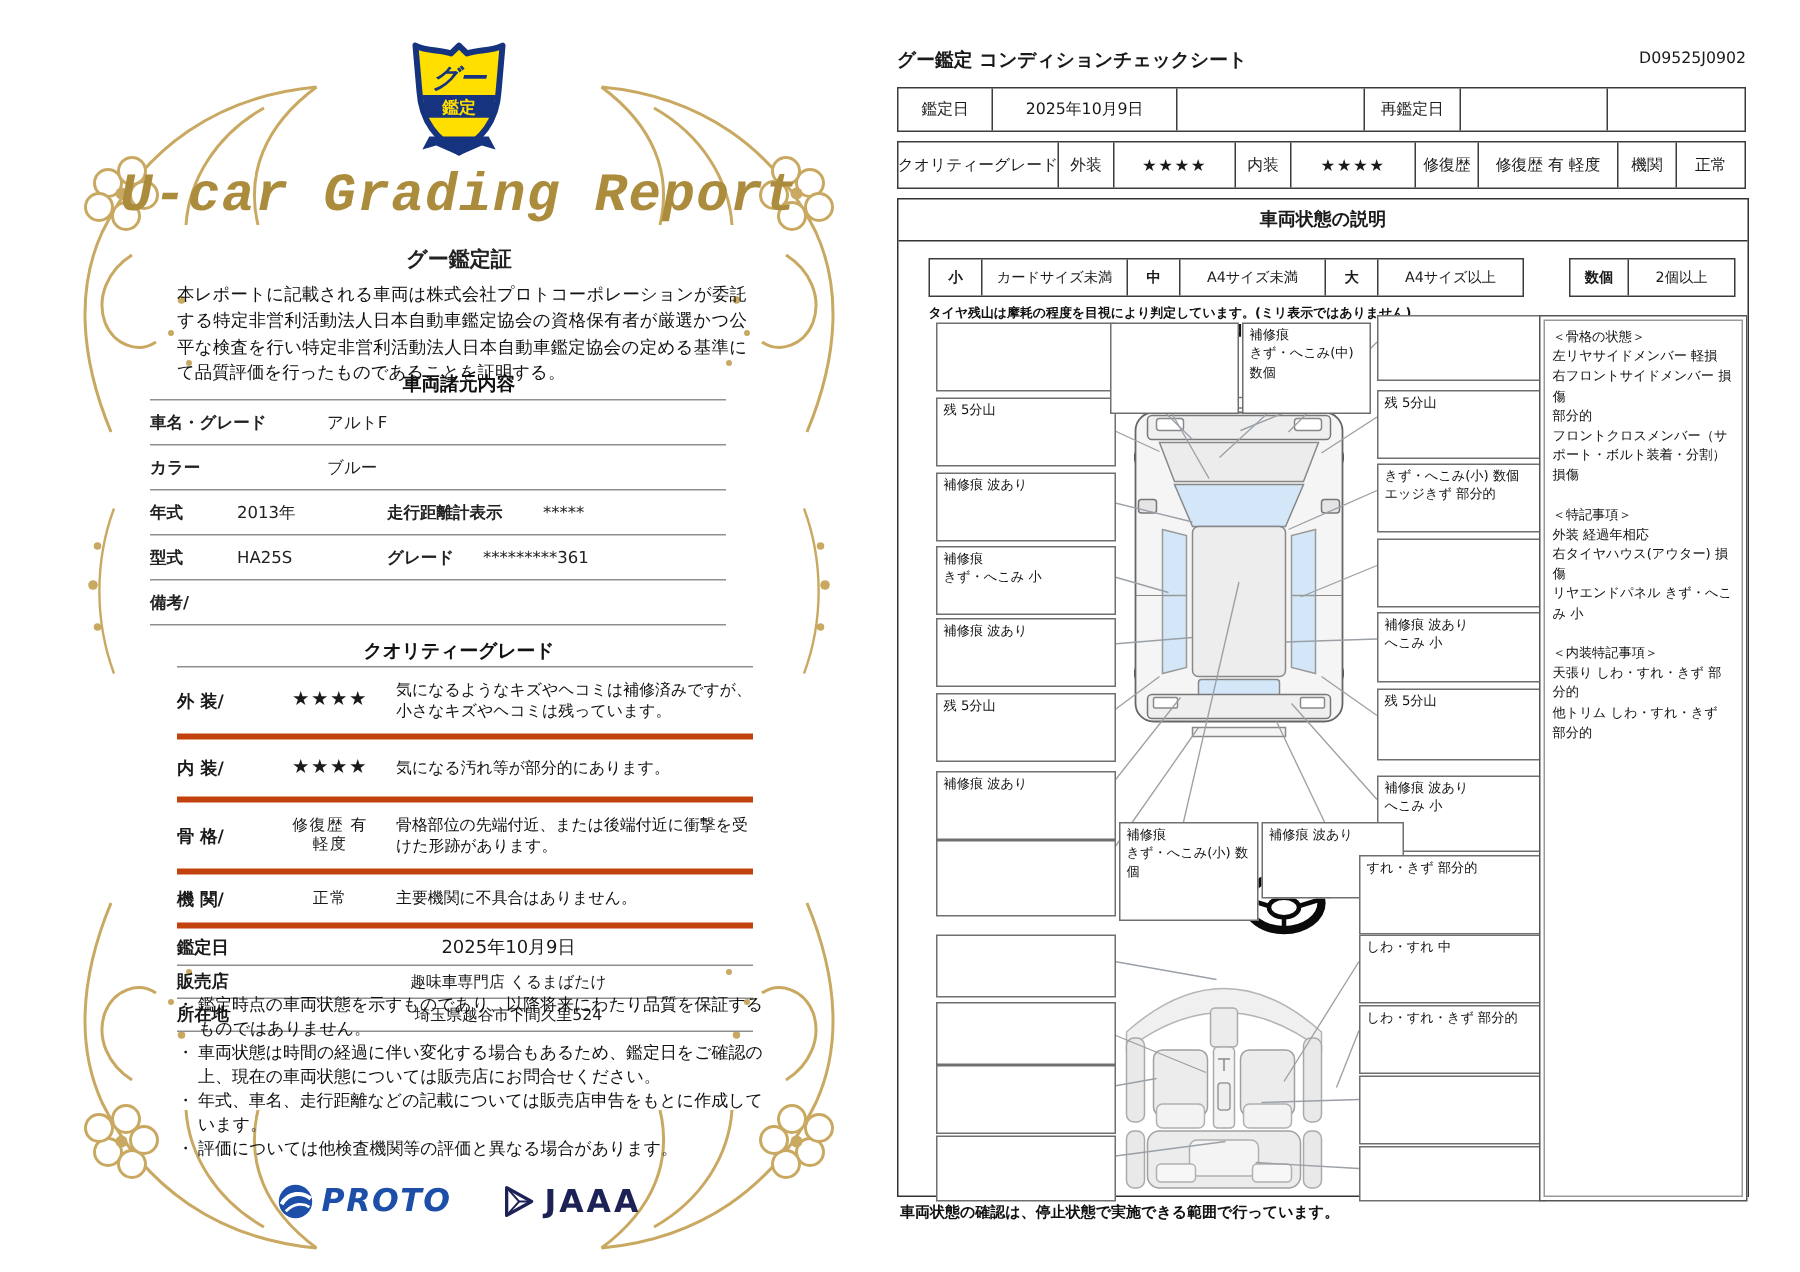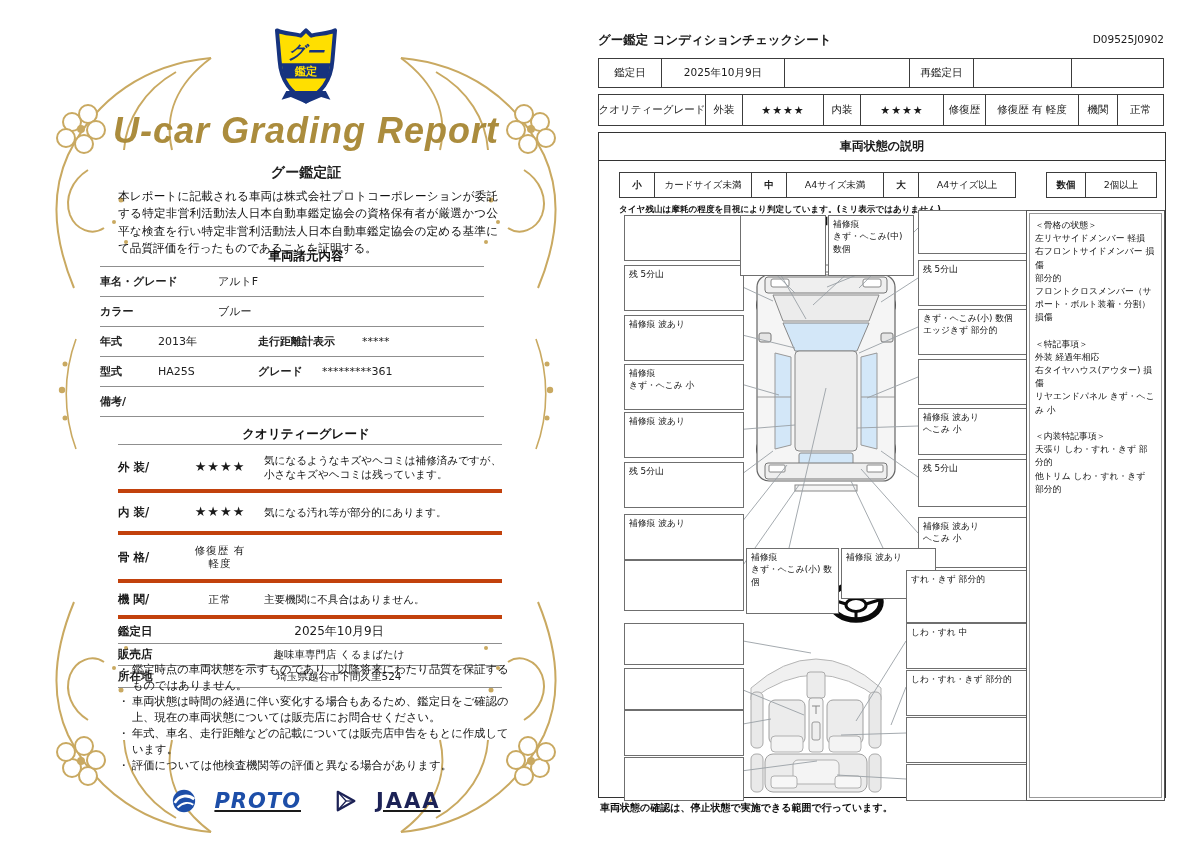--- a/index.html
+++ b/index.html
@@ -9,21 +9,21 @@
     overflow:hidden;
   }
   .page{position:absolute;}
   
   #left-page{left:30px;top:16px;width:552px;height:816px;}
   .orn{position:absolute;z-index:0;pointer-events:none;}
   .lp-content{position:relative;z-index:1;width:100%;height:100%;}
   .badge-wrap{position:absolute;left:0;right:0;top:10px;display:flex;justify-content:center;}
   .script-title{
     position:absolute;left:0;right:0;top:94px;text-align:center;
-    font-family:Liberation Sans, sans-serif;font-style:italic;font-weight:bold;
+    font-family:Liberation Mono, monospace;font-style:italic;font-weight:bold;
     font-size:36px;color:#ab8c3d;letter-spacing:1px;
   }
   .lp-subtitle{position:absolute;left:0;right:0;top:148px;text-align:center;font-weight:bold;font-size:14px;color:#222;}
   .lp-intro{position:absolute;left:88px;right:84px;top:172px;font-size:11.6px;line-height:1.5;text-align:justify;color:#111;}
   .sec-title{position:absolute;left:0;right:0;text-align:center;font-weight:bold;font-size:12.5px;color:#111;}
   .spec-table{position:absolute;left:70px;width:384px;top:250px;border-top:1px solid #8f8f8f;}
   .srow{display:flex;align-items:center;height:29px;border-bottom:1px solid #8f8f8f;font-size:11px;}
   .slabel{font-weight:bold;color:#222;}
   .sval{color:#222;}
   .w120{width:118px;} .w56{width:58px;} .w92{width:100px;} .w110{width:104px;} .w64{width:64px;}
@@ -34,21 +34,21 @@
   .gval.small{font-size:10.5px;}
   .gdesc{flex:1;font-size:10.6px;line-height:1.35;color:#111;}
   .irow{display:flex;align-items:center;border-bottom:1px solid #8f8f8f;height:24px;}
   .ilabel{width:58px;font-weight:bold;font-size:11.5px;}
   .ival{flex:1;text-align:center;font-size:11px;}
   .about{position:absolute;left:88px;right:70px;top:646px;}
   .about-title{font-size:12px;font-weight:bold;margin-bottom:3px;}
   .about-item{font-size:11.3px;line-height:1.42;padding-left:14px;position:relative;color:#111;}
   .about-item::before{content:"・";position:absolute;left:0;top:0;}
   .logo-row{position:absolute;left:0;right:0;top:772px;display:flex;justify-content:center;align-items:center;gap:34px;}
-  .logo{display:flex;align-items:center;gap:17px;text-decoration:underline;}
+  .logo{display:flex;align-items:flex-start;gap:4px;}
   .proto-text{font-size:21px;font-weight:bold;font-style:italic;color:#1d4ea8;letter-spacing:1px;}
   .jaaa-text{font-size:21px;font-weight:bold;color:#1c2256;letter-spacing:2px;}
   
   #right-page{left:598px;top:26px;width:566px;height:810px;}
   .rp-title{position:absolute;left:0;right:0;top:6px;text-align:left;font-weight:bold;font-size:12.5px;}
   .rp-docid{position:absolute;right:0;top:7px;font-size:10.5px;}
   .htable{position:absolute;left:0;right:0;display:grid;border:1.4px solid #3c3c3c;background:#fff;}
   .t1{top:32px;height:28px;grid-template-columns:62px 123px 125px 64px 98px 1fr;}
   .t2{top:68px;height:30px;grid-template-columns:106px 37px 81px 37px 83px 42px 93px 39px 1fr;}
   .hc{display:flex;align-items:center;justify-content:center;font-size:10.5px;border-left:1px solid #3c3c3c;white-space:nowrap;}
@@ -171,20 +171,21 @@
       </div>
       <div class="grow" style="min-height:32px">
         <span class="glabel">内 装/</span>
         <span class="gval">★★★★</span>
         <span class="gdesc">気になる汚れ等が部分的にあります。</span>
       </div>
       <div class="grow" style="min-height:38px">
         <span class="glabel">骨 格/</span>
         <span class="gval small">修復歴 有
 軽度</span>
+        <span class="gdesc">骨格部位の先端付近、または後端付近に衝撃を受けた形跡があります。</span>
       </div>
       <div class="grow" style="min-height:26px">
         <span class="glabel">機 関/</span>
         <span class="gval small">正常</span>
         <span class="gdesc">主要機関に不具合はありません。</span>
       </div>
       <div class="irow">
         <span class="ilabel">鑑定日</span>
         <span class="ival" style="font-size:12px">2025年10月9日</span>
       </div>

